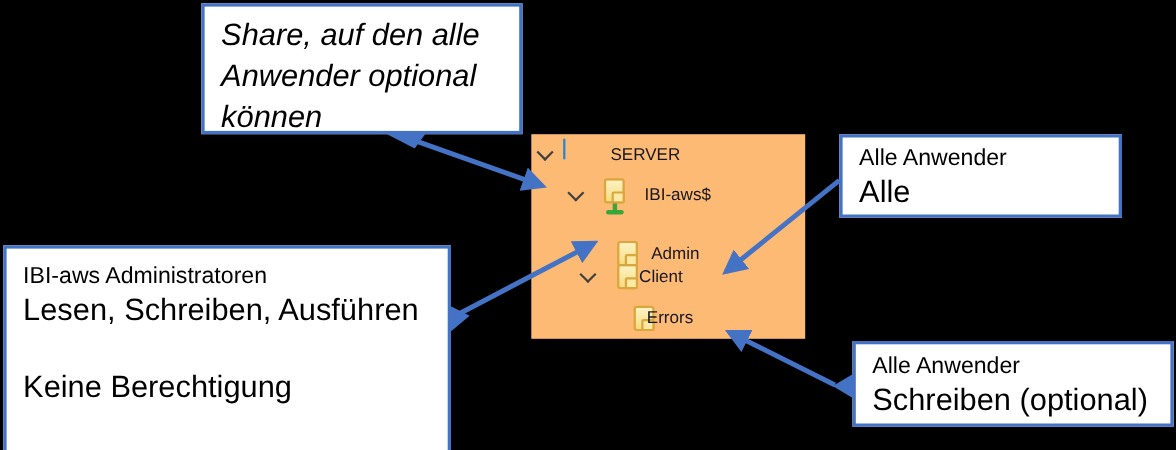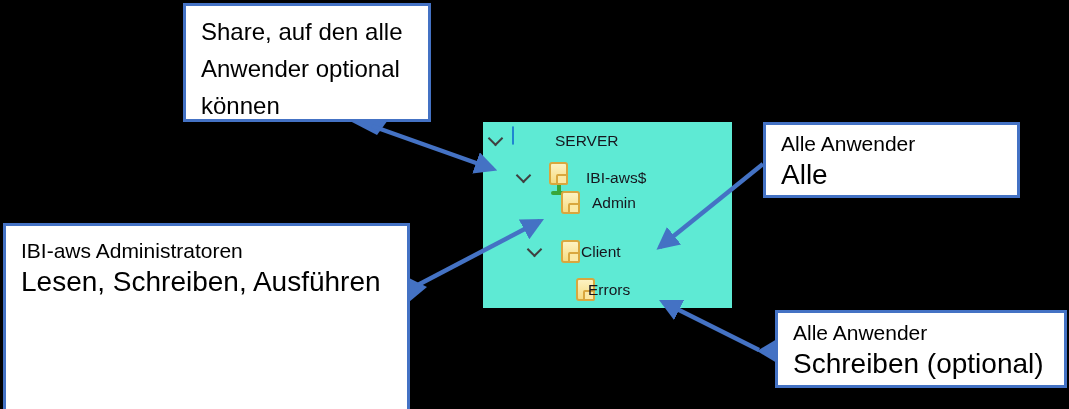--- a/index.html
+++ b/index.html
@@ -6,35 +6,35 @@
   .stage {
     position:relative; width:1069px; height:409px; background:#000000;
     font-family:"Liberation Sans", sans-serif; overflow:hidden;
   }
 
   
   .callout {
     position:absolute; background:#ffffff; border:3px solid #4472C4;
     box-sizing:border-box; color:#000;
   }
-  #callout-share  { left:183px; top:3px;   width:248px; height:119px; padding:7px 8px 0 15px;
-                    font-size:24px; line-height:37px; }
+  #callout-share  { left:183px; top:3px;   width:292px; height:119px; padding:7px 8px 0 15px;
+                    font-size:28px; line-height:37px;font-style:italic; }
   #callout-client { left:763px; top:122px; width:257px; height:76px;  padding:5px 8px 0 15px; }
   #callout-admin  { left:3px;   top:223px; width:407px; height:208px; padding:11px 8px 0 15px; }
   #callout-errors { left:775px; top:310px; width:292px; height:78px;  padding:6px 8px 0 15px; }
   .c-title { font-size:21px; line-height:27px; }
   .c-value { font-size:28px; line-height:35px; white-space:nowrap; }
   .c-gap   { height:35px; }
 
   
-  .panel { position:absolute; left:483px; top:122px; width:249px; height:186px; background:#5eead4; }
+  .panel { position:absolute; left:483px; top:122px; width:249px; height:186px; background:#fdba74; }
   .trow  { position:absolute; left:0; width:100%; height:37px; }
   #row-server  { top:0; }
   #row-ibiaws  { top:37px; }
-  #row-admin   { top:62px; }
+  #row-admin   { top:90px; }
   #row-client  { top:111px; }
   #row-errors  { top:149px; }
   .trow > * { position:absolute; }
 
   .chev {
     width:9px; height:9px; top:11px;
     border-right:2.5px solid #404040; border-bottom:2.5px solid #404040;
     transform:rotate(45deg);
   }
   .tlabel {
@@ -84,20 +84,21 @@
 
   <div class="callout" id="callout-client">
     <div class="c-title">Alle Anwender</div>
     <div class="c-value">Alle</div>
   </div>
 
   <div class="callout" id="callout-admin">
     <div class="c-title">IBI-aws Administratoren</div>
     <div class="c-value">Lesen, Schreiben, Ausführen</div>
     <div class="c-gap"></div>
+    <div class="c-value">Keine Berechtigung</div>
   </div>
 
   <div class="callout" id="callout-errors">
     <div class="c-title">Alle Anwender</div>
     <div class="c-value">Schreiben (optional)</div>
   </div>
 
   <div class="panel">
 
     <div class="trow" id="row-server">

